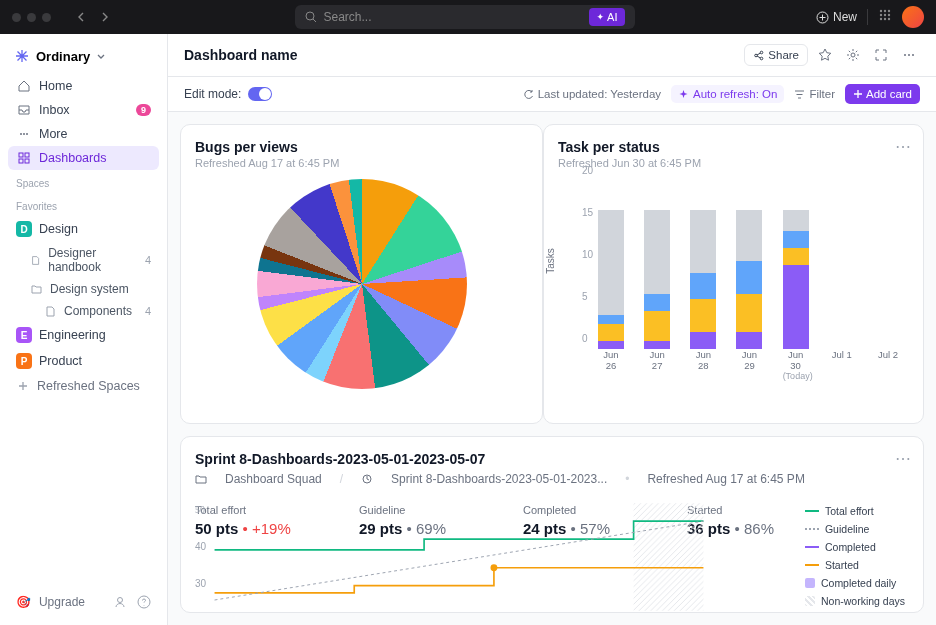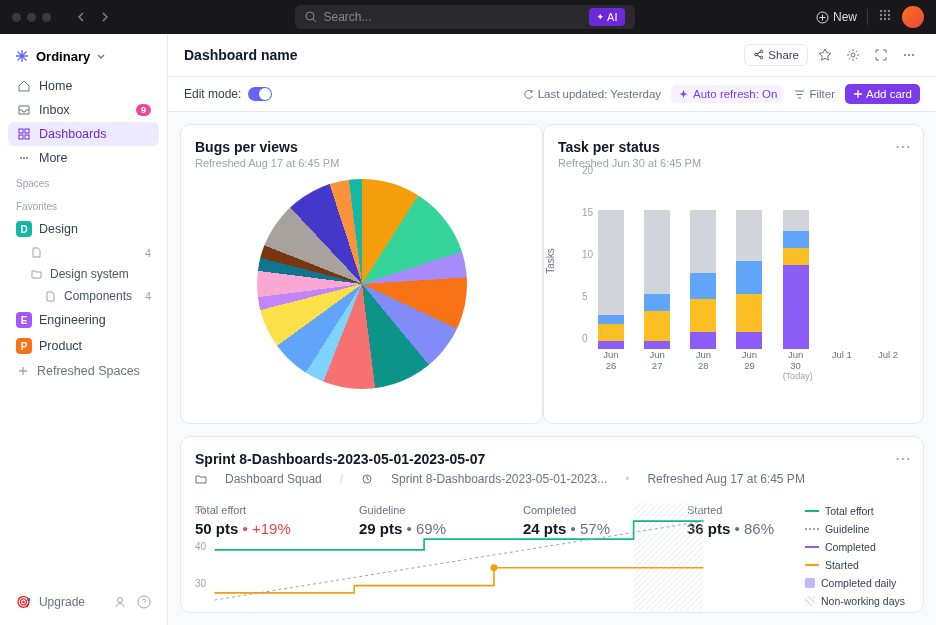--- a/index.html
+++ b/index.html
@@ -34,21 +34,21 @@
 .count { margin-left: auto; color: #9ca3af; font-size: 11px; }
 .discover { display: flex; align-items: center; gap: 7px; padding: 5px 8px; font-size: 12.5px; color: #6b7280; cursor: pointer; }
 .spacer { flex: 1; }
 .sb-footer { display: flex; align-items: center; gap: 8px; padding: 6px 8px; font-size: 12px; color: #6b7280; }
 .sb-footer .right { margin-left: auto; display: flex; gap: 10px; color: #9ca3af; }
 
 .main { flex: 1; display: flex; flex-direction: column; background: #f9fafb; overflow: hidden; }
 .main-header { background: #fff; border-bottom: 1px solid #e5e7eb; padding: 10px 16px; display: flex; align-items: center; }
 .dash-name { font-size: 14px; font-weight: 600; color: #111827; }
 .hdr-right { margin-left: auto; display: flex; align-items: center; gap: 6px; }
-.hdr-btn { border: 1px solid #e5e7eb; border-radius: 6px; padding: 4px 8px; font-size: 11.5px; color: #374151; display: flex; align-items: flex-start; gap: 4px; background: #fff; cursor: pointer; }
+.hdr-btn { border: 1px solid #e5e7eb; border-radius: 6px; padding: 4px 8px; font-size: 11.5px; color: #374151; display: flex; align-items: flex-end; gap: 4px; background: #fff; cursor: pointer; }
 .hdr-ic { width: 22px; height: 22px; border-radius: 6px; display: flex; align-items: center; justify-content: center; color: #6b7280; cursor: pointer; }
 
 .toolbar { background: #fff; border-bottom: 1px solid #e5e7eb; padding: 7px 16px; display: flex; align-items: center; font-size: 12px; }
 .edit-mode { color: #374151; display: flex; align-items: center; gap: 7px; }
 .toggle { width: 24px; height: 14px; background: #6366f1; border-radius: 7px; position: relative; cursor: pointer; }
 .toggle::after { content: ""; position: absolute; right: 1px; top: 1px; width: 12px; height: 12px; background: #fff; border-radius: 50%; }
 .tb-right { margin-left: auto; display: flex; align-items: center; gap: 10px; }
 .last-upd { color: #6b7280; font-size: 11.5px; display: flex; align-items: center; gap: 4px; }
 .auto-ref { color: #7c3aed; background: #f5f3ff; border-radius: 5px; padding: 3px 7px; font-size: 11.5px; display: flex; align-items: center; gap: 4px; cursor: pointer; }
 .filter { color: #6b7280; font-size: 11.5px; display: flex; align-items: center; gap: 4px; cursor: pointer; }
@@ -176,54 +176,55 @@
         </div>
         <div class="sb-item">
           <span class="ic">
             <svg width="14" height="14" viewBox="0 0 14 14">
               <path d="M2 3h10v8H2zM2 7h3l1 2h2l1-2h3" stroke="currentColor" fill="none"></path>
             </svg>
           </span>
           <span>Inbox</span>
           <span class="badge">9</span>
         </div>
+        <div class="sb-item">
+          <span class="ic">
+            <svg width="14" height="14" viewBox="0 0 14 14">
+              <circle cx="4" cy="7" r="1" fill="currentColor"></circle>
+              <circle cx="7" cy="7" r="1" fill="currentColor"></circle>
+              <circle cx="10" cy="7" r="1" fill="currentColor"></circle>
+            </svg>
+          </span>
+          <span>More</span>
+        </div>
         <div class="sb-item active">
           <span class="ic">
             <svg width="14" height="14" viewBox="0 0 14 14">
               <rect x="2" y="2" width="4" height="4" stroke="currentColor" fill="none"></rect>
               <rect x="8" y="2" width="4" height="4" stroke="currentColor" fill="none"></rect>
               <rect x="2" y="8" width="4" height="4" stroke="currentColor" fill="none"></rect>
               <rect x="8" y="8" width="4" height="4" stroke="currentColor" fill="none"></rect>
             </svg>
           </span>
           <span>Dashboards</span>
-        </div>
-        <div class="sb-item">
-          <span class="ic">
-            <svg width="14" height="14" viewBox="0 0 14 14">
-              <circle cx="4" cy="7" r="1" fill="currentColor"></circle>
-              <circle cx="7" cy="7" r="1" fill="currentColor"></circle>
-              <circle cx="10" cy="7" r="1" fill="currentColor"></circle>
-            </svg>
-          </span>
-          <span>More</span>
         </div>
       </div>
     <div class="sb-label">Spaces</div>
     <div class="sb-label">Favorites</div>
     <div id="sb-spaces">
         <div>
           <div class="space-item">
             <div class="space-sq" style="background:#14b8a6">D</div>
             <span>Design</span>
           </div>
           <div class="space-child" style="padding-left:22px">
             <svg width="13" height="13" viewBox="0 0 13 13" style="color:#9ca3af">
               <path d="M3 2h5l2 2v7H3z" stroke="currentColor" fill="none"></path>
             </svg>
+            <span>Designer handbook</span>
             <span class="count">4</span>
           </div>
           <div class="space-child" style="padding-left:22px">
             <svg width="13" height="13" viewBox="0 0 13 13" style="color:#9ca3af">
               <path d="M2 3h3l1 1h5v6H2z" stroke="currentColor" fill="none"></path>
             </svg>
             <span>Design system</span>
           </div>
           <div class="space-child" style="padding-left:36px">
             <svg width="13" height="13" viewBox="0 0 13 13" style="color:#9ca3af">

